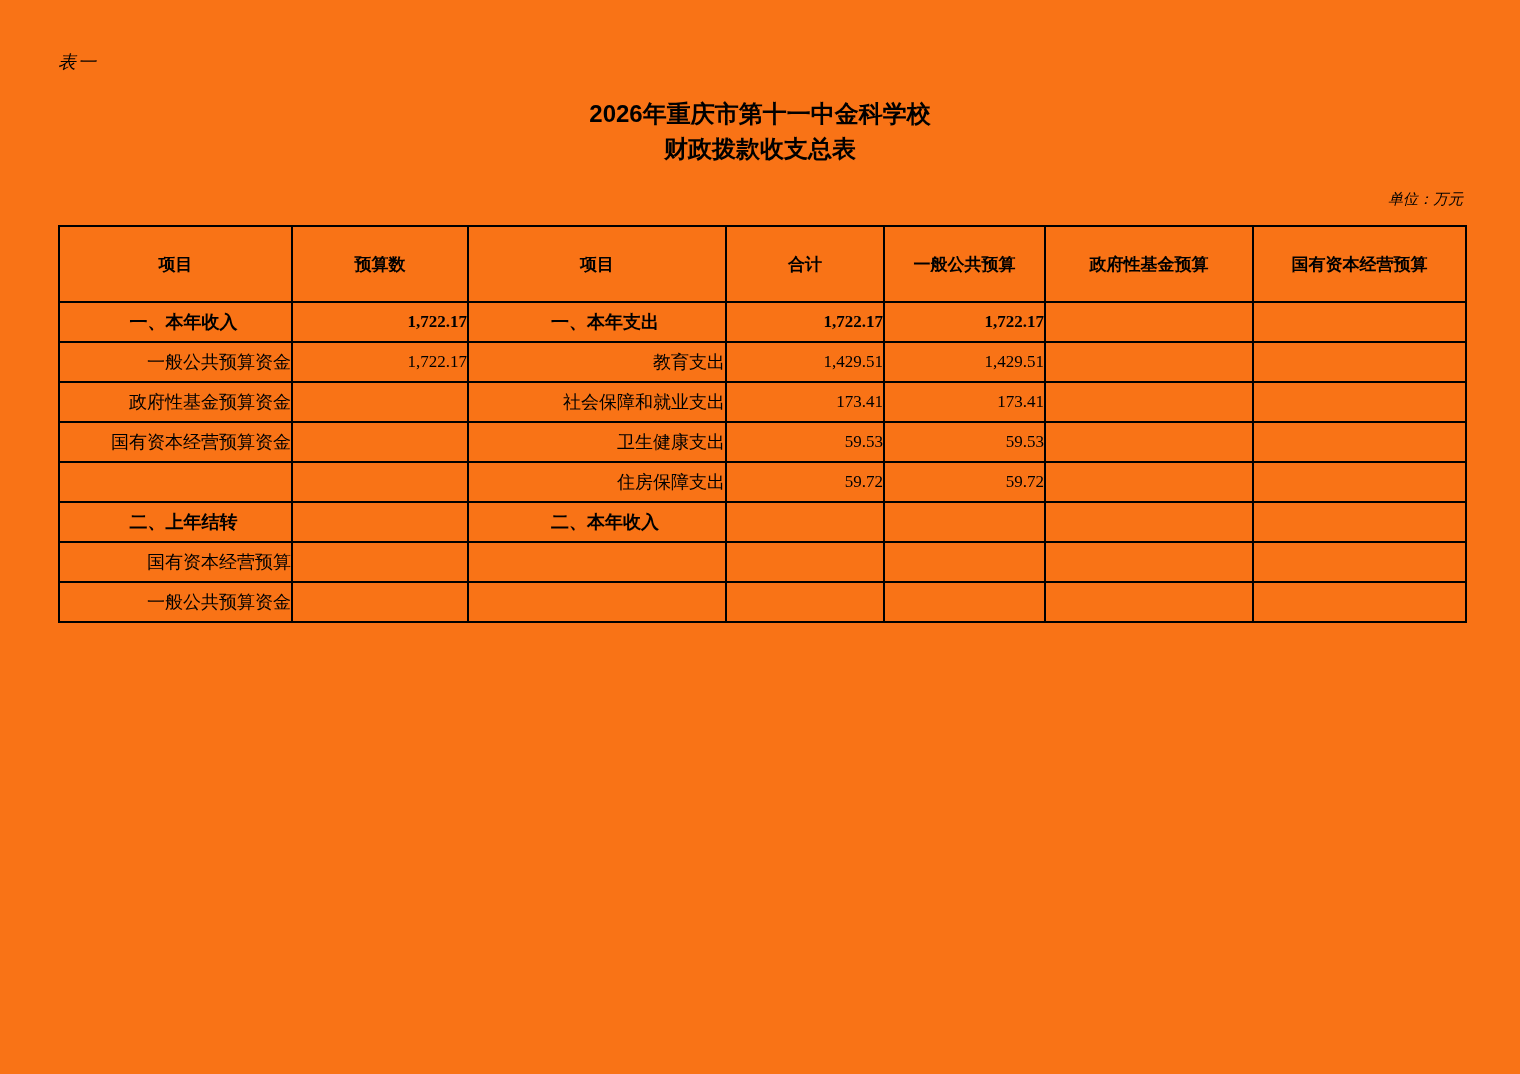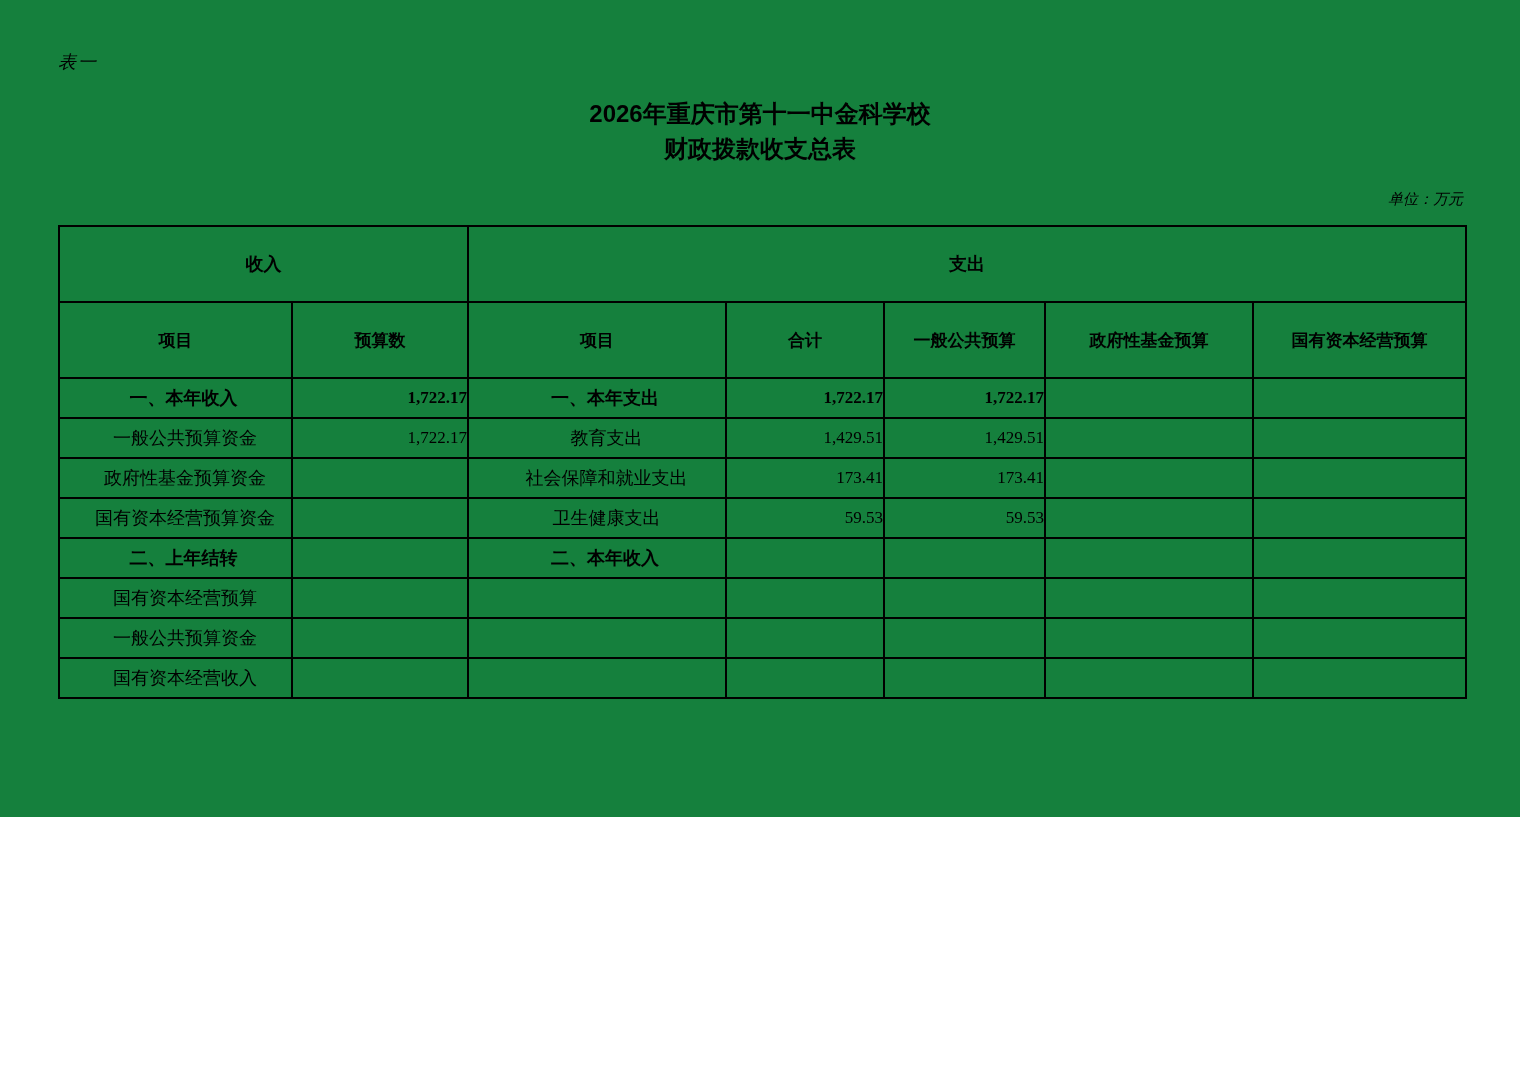--- a/index.html
+++ b/index.html
@@ -5,22 +5,22 @@
   html, body {
     margin: 0;
     padding: 0;
     background: #ffffff;
     color: #000000;
     font-family: "Liberation Serif", serif;
   }
   .page {
     position: relative;
     width: 1520px;
-    height: 817px;
-    background: #15803d;
+    height: 1074px;
+    background: #f97316;
     overflow: hidden;
   }
   .table-tag {
     position: absolute;
     left: 58px;
     top: 50px;
     font-size: 18px;
     font-style: italic;
     letter-spacing: 2px;
   }
@@ -70,21 +70,21 @@
   }
   .budget-table thead tr.column-header-row th {
     height: 74px;
     font-size: 17px;
   }
   .budget-table tbody td {
     height: 38px;
     font-size: 17px;
   }
   .budget-table tbody td.label {
-    text-align: center;
+    text-align: right;
     padding-left: 19px;
     font-size: 18px;
   }
   .budget-table tbody td.num {
     text-align: right;
     font-family: "Liberation Serif", serif;
   }
   .budget-table tbody tr.bold-row td {
     font-weight: bold;
   }
@@ -111,24 +111,20 @@
     <colgroup>
         <col style="width: 233px;">
         <col style="width: 176px;">
         <col style="width: 258px;">
         <col style="width: 158px;">
         <col style="width: 161px;">
         <col style="width: 208px;">
         <col style="width: 213px;">
       </colgroup>
     <thead>
-      <tr class="group-header-row">
-        <th colspan="2">收入</th>
-        <th colspan="5">支出</th>
-      </tr>
       <tr class="column-header-row">
         <th>项目</th>
         <th>预算数</th>
         <th>项目</th>
         <th>合计</th>
         <th>一般公共预算</th>
         <th>政府性基金预算</th>
         <th>国有资本经营预算</th>
       </tr>
     </thead>
@@ -162,20 +158,29 @@
         </tr>
         <tr>
           <td class="label">国有资本经营预算资金</td>
           <td class="num"></td>
           <td class="label">卫生健康支出</td>
           <td class="num">59.53</td>
           <td class="num">59.53</td>
           <td class="num"></td>
           <td class="num"></td>
         </tr>
+        <tr>
+          <td class="label"></td>
+          <td class="num"></td>
+          <td class="label">住房保障支出</td>
+          <td class="num">59.72</td>
+          <td class="num">59.72</td>
+          <td class="num"></td>
+          <td class="num"></td>
+        </tr>
         <tr class="bold-row">
           <td class="label">二、上年结转</td>
           <td class="num"></td>
           <td class="label">二、本年收入</td>
           <td class="num"></td>
           <td class="num"></td>
           <td class="num"></td>
           <td class="num"></td>
         </tr>
         <tr>
@@ -189,25 +194,16 @@
         </tr>
         <tr>
           <td class="label">一般公共预算资金</td>
           <td class="num"></td>
           <td class="label"></td>
           <td class="num"></td>
           <td class="num"></td>
           <td class="num"></td>
           <td class="num"></td>
         </tr>
-        <tr>
-          <td class="label">国有资本经营收入</td>
-          <td class="num"></td>
-          <td class="label"></td>
-          <td class="num"></td>
-          <td class="num"></td>
-          <td class="num"></td>
-          <td class="num"></td>
-        </tr>
       </tbody>
   </table>
 
 </div>
 
 </body></html>

